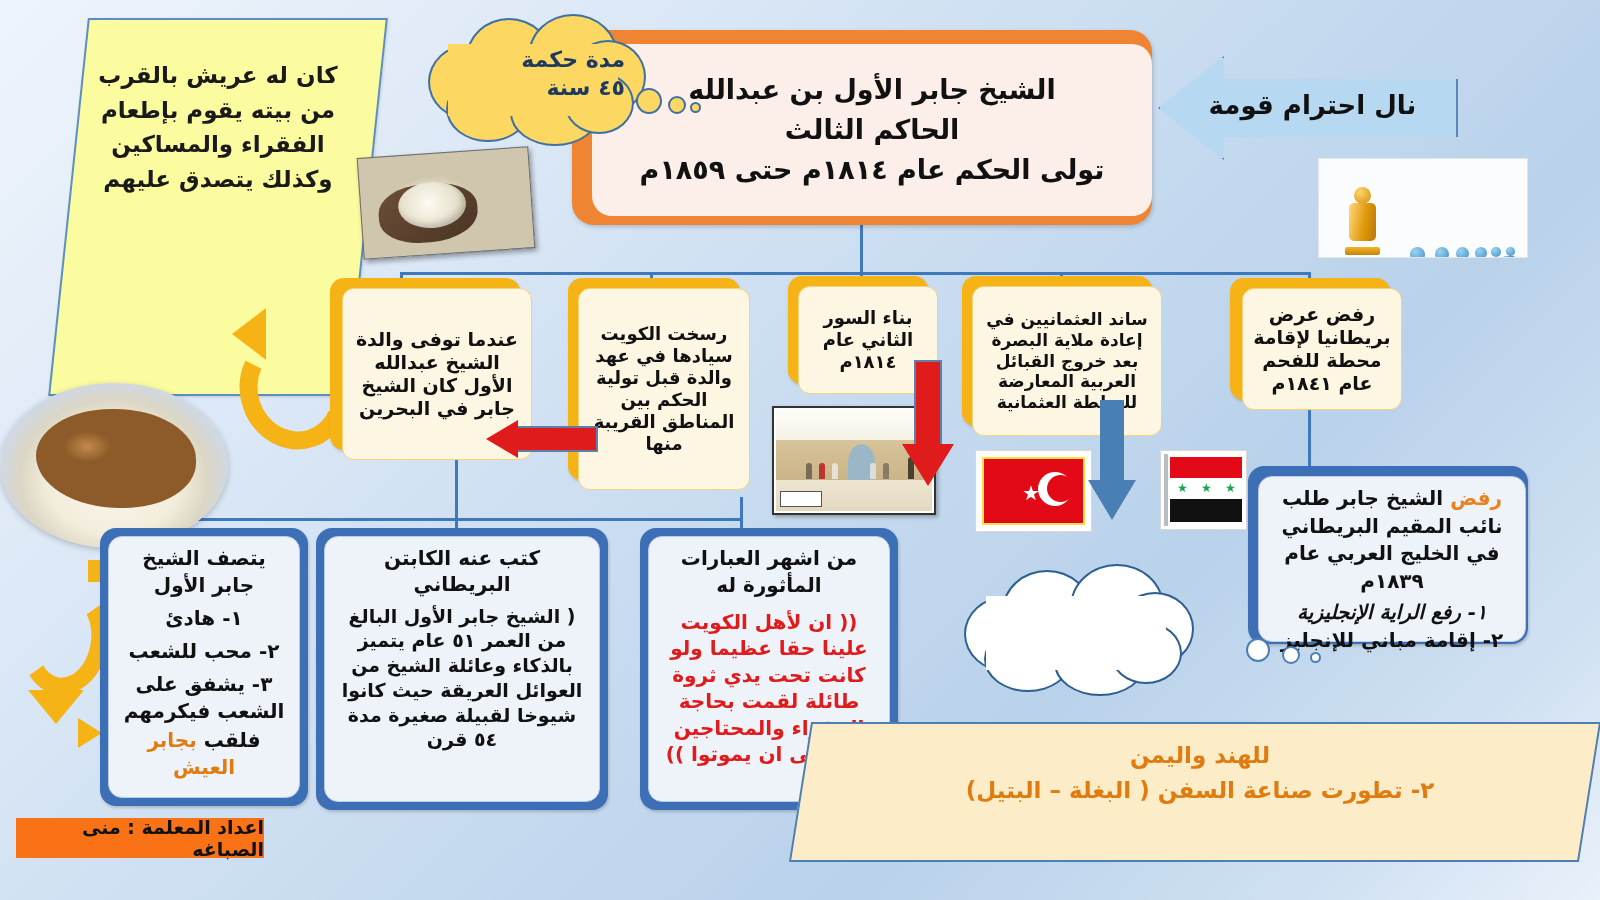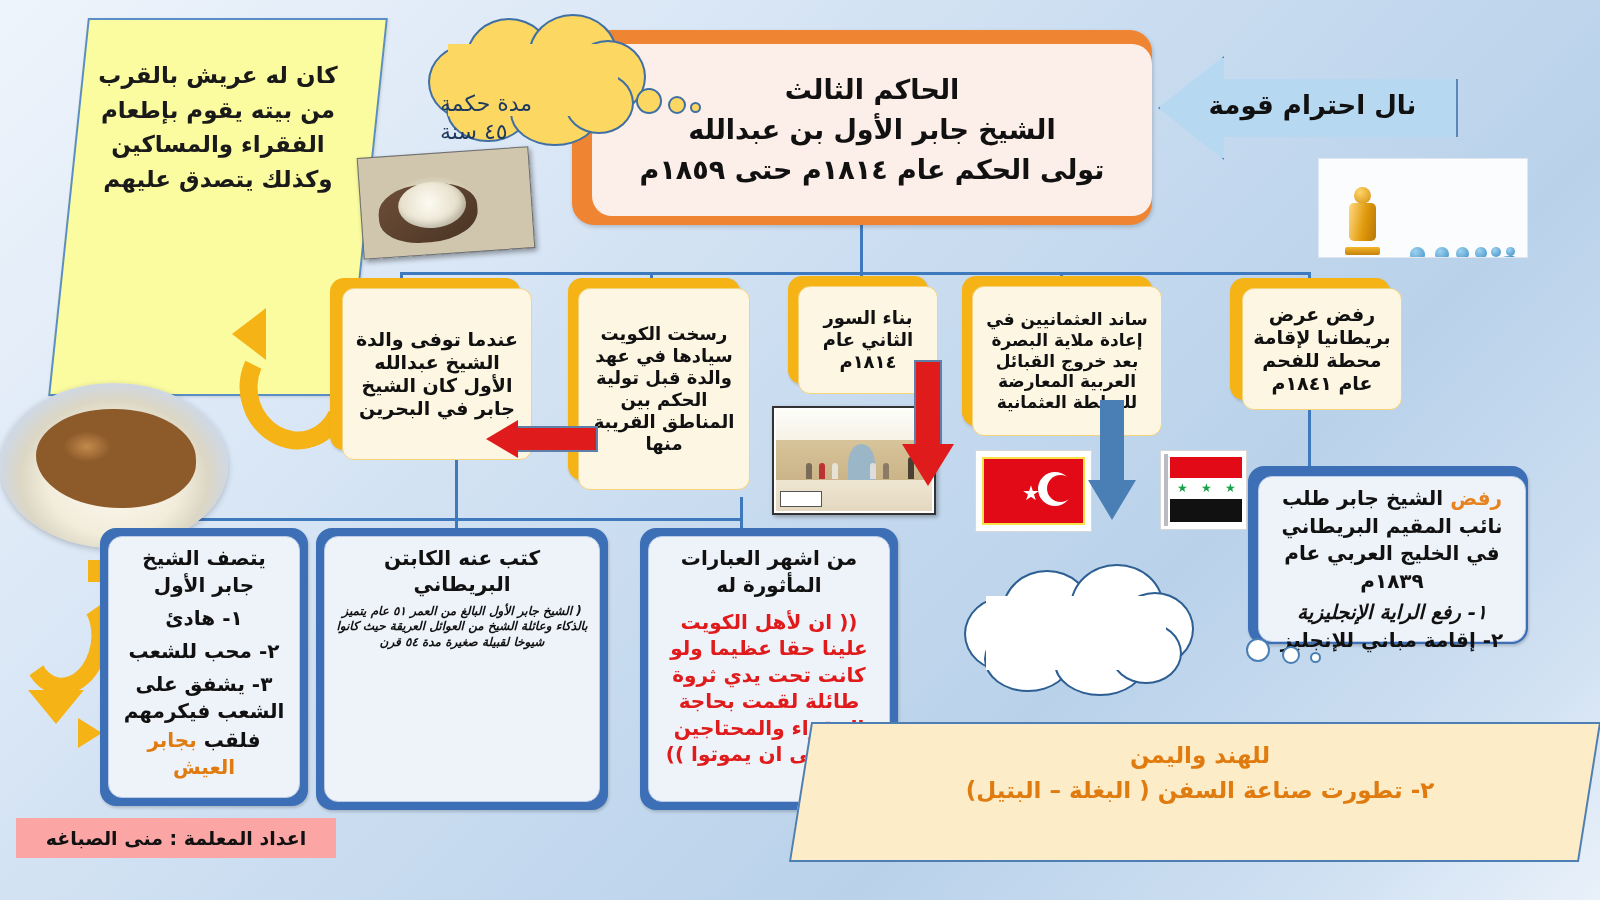--- a/index.html
+++ b/index.html
@@ -24,21 +24,21 @@
     gap:6px;padding:4px 16px;
   }
   #title-inner .tline{
     color:#111;font-weight:bold;font-size:27px;line-height:1.25;text-align:center;white-space:nowrap;
   }
 
   
   .cloud{position:absolute;}
   .cloud .blob{position:absolute;border-radius:50%;background:#fcd862;border:2px solid #3f6fa3;}
   .cloud .inner-cover{position:absolute;background:#fcd862;}
-  .cloud-txt{position:absolute;text-align:left;color:#1f3a5f;font-weight:normal;line-height:1.25;z-index:5;margin-top:44px;}
+  .cloud-txt{position:absolute;text-align:right;color:#1f3a5f;font-weight:bold;line-height:1.25;z-index:5;}
 
   .wcloud .blob{background:#fff;border:2px solid #2d5f92;}
   .wcloud .inner-cover{background:#fff;}
 
   
   #left-yellow{
     left:68px;top:18px;width:300px;height:378px;
     background:#fbfba0;border:2px solid #5b8ec4;
     transform:skewX(-6deg);
     box-shadow:1px 1px 3px rgba(0,0,0,.12);
@@ -54,21 +54,21 @@
     background:#fcecc8;border:2px solid #4e7fb4;
     transform:skewX(-9deg);
   }
   #bottom-yellow-txt{
     left:840px;top:738px;width:720px;text-align:center;
     color:#e07b10;font-size:23px;font-weight:bold;line-height:1.5;
   }
 
   
   #credit{
-    left:16px;top:818px;width:320px;height:40px;background:#fca5a5;
+    left:16px;top:818px;width:248px;height:40px;background:#f97316;
     display:flex;align-items:center;justify-content:center;
   }
   #credit span{color:#111;font-weight:bold;font-size:19px;}
 
   
   .ycard{background:#f5b316;border-radius:14px;box-shadow:1px 2px 3px rgba(0,0,0,.15);}
   .ycard-inner{
     background:#fdf6e3;border-radius:12px;border:1px solid #f5d37a;
     display:flex;align-items:center;justify-content:center;text-align:center;
     padding:6px 8px;color:#111;font-weight:bold;line-height:1.22;
@@ -194,22 +194,22 @@
 
 <div class="abs vline" style="left:455px;top:455px;height:65px;"></div>
 <div class="abs hline" style="left:180px;top:518px;width:560px;"></div>
 <div class="abs vline" style="left:180px;top:518px;height:22px;"></div>
 <div class="abs vline" style="left:455px;top:518px;height:22px;"></div>
 <div class="abs vline" style="left:740px;top:497px;height:43px;"></div>
 <div class="abs vline" style="left:1308px;top:400px;height:66px;"></div>
 
 <div class="abs" id="title-banner"></div>
 <div class="abs" id="title-inner">
+  <div class="tline">الشيخ جابر الأول بن عبدالله</div>
   <div class="tline">الحاكم الثالث</div>
-  <div class="tline">الشيخ جابر الأول بن عبدالله</div>
   <div class="tline">تولى الحكم عام ١٨١٤م حتى ١٨٥٩م</div>
 </div>
 
 <div class="cloud" style="left:418px;top:14px;width:225px;height:130px;">
   <div class="blob" style="left:10px;top:30px;width:78px;height:72px;"></div>
   <div class="blob" style="left:48px;top:4px;width:82px;height:76px;"></div>
   <div class="blob" style="left:110px;top:0px;width:86px;height:80px;"></div>
   <div class="blob" style="left:152px;top:26px;width:72px;height:70px;"></div>
   <div class="blob" style="left:28px;top:62px;width:80px;height:62px;"></div>
   <div class="blob" style="left:92px;top:66px;width:86px;height:62px;"></div>
@@ -354,21 +354,21 @@
   <div style="margin-top:6px;">٣- يشفق على الشعب فيكرمهم</div>
   <div style="margin-top:2px;">
     <span>فلقب</span>
     <span style="color:#e07b10;">بجابر العيش</span>
   </div>
 </div>
 
 <div class="abs bcard" style="left:316px;top:528px;width:292px;height:282px;"></div>
 <div class="abs bcard-inner" style="left:324px;top:536px;width:276px;height:266px;font-size:20px;line-height:1.32;">
   <div>كتب عنه الكابتن البريطاني</div>
-  <div style="margin-top:6px;font-size:12px;line-height:1.3;font-style:italic;">( الشيخ جابر الأول البالغ من العمر ٥١ عام يتميز بالذكاء وعائلة الشيخ من العوائل العريقة حيث كانوا شيوخا لقبيلة صغيرة مدة ٥٤ قرن</div>
+  <div style="margin-top:6px;font-size:19px;line-height:1.3;">( الشيخ جابر الأول البالغ من العمر ٥١ عام يتميز بالذكاء وعائلة الشيخ من العوائل العريقة حيث كانوا شيوخا لقبيلة صغيرة مدة ٥٤ قرن</div>
 </div>
 
 <div class="abs bcard" style="left:640px;top:528px;width:258px;height:282px;"></div>
 <div class="abs bcard-inner" style="left:648px;top:536px;width:242px;height:266px;font-size:20px;">
   <div>من اشهر العبارات المأثورة له</div>
   <div style="color:#e01b1b;margin-top:10px;font-size:20px;line-height:1.32;">(( ان لأهل الكويت علينا حقا عظيما ولو كانت تحت يدي ثروة طائلة لقمت بحاجة الفقراء والمحتاجين منها الى ان يموتوا ))</div>
 </div>
 
 <div class="abs bcard" style="left:1248px;top:466px;width:280px;height:178px;"></div>
 <div class="abs bcard-inner" style="left:1258px;top:476px;width:268px;height:166px;font-size:20px;line-height:1.38;">

